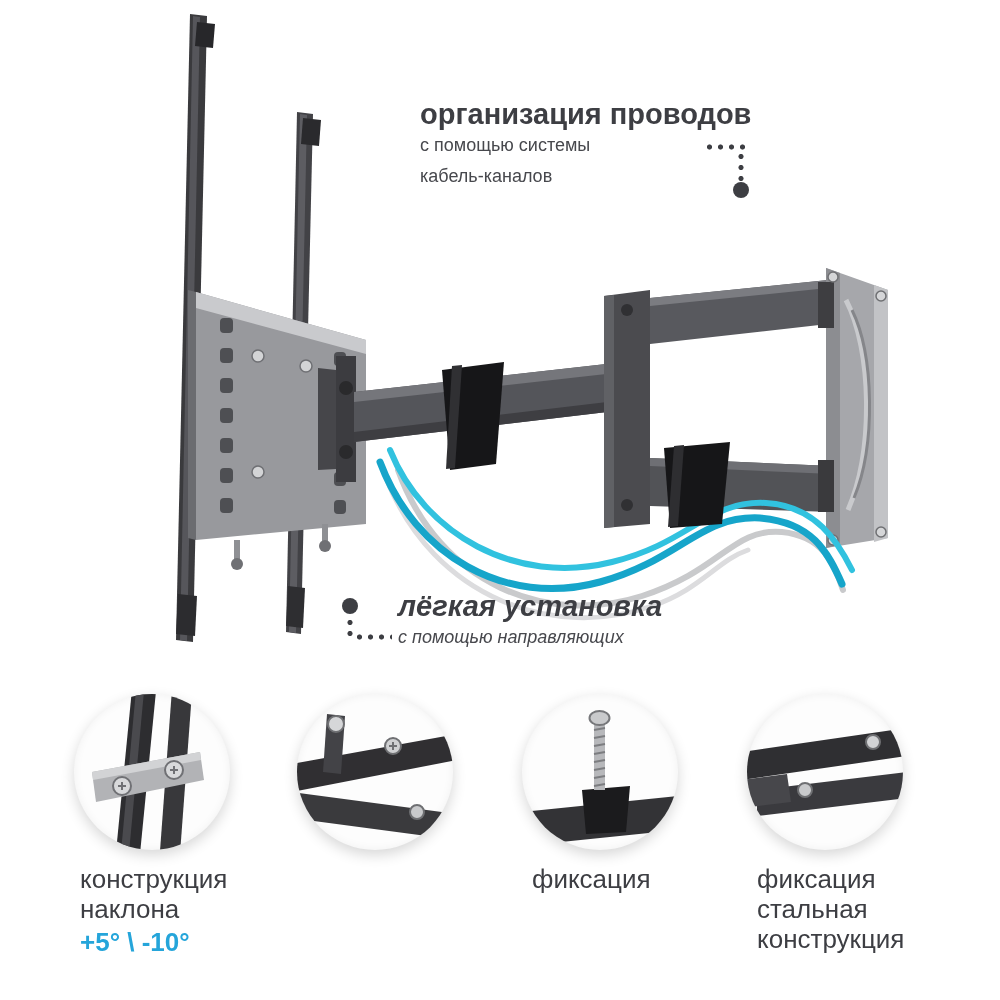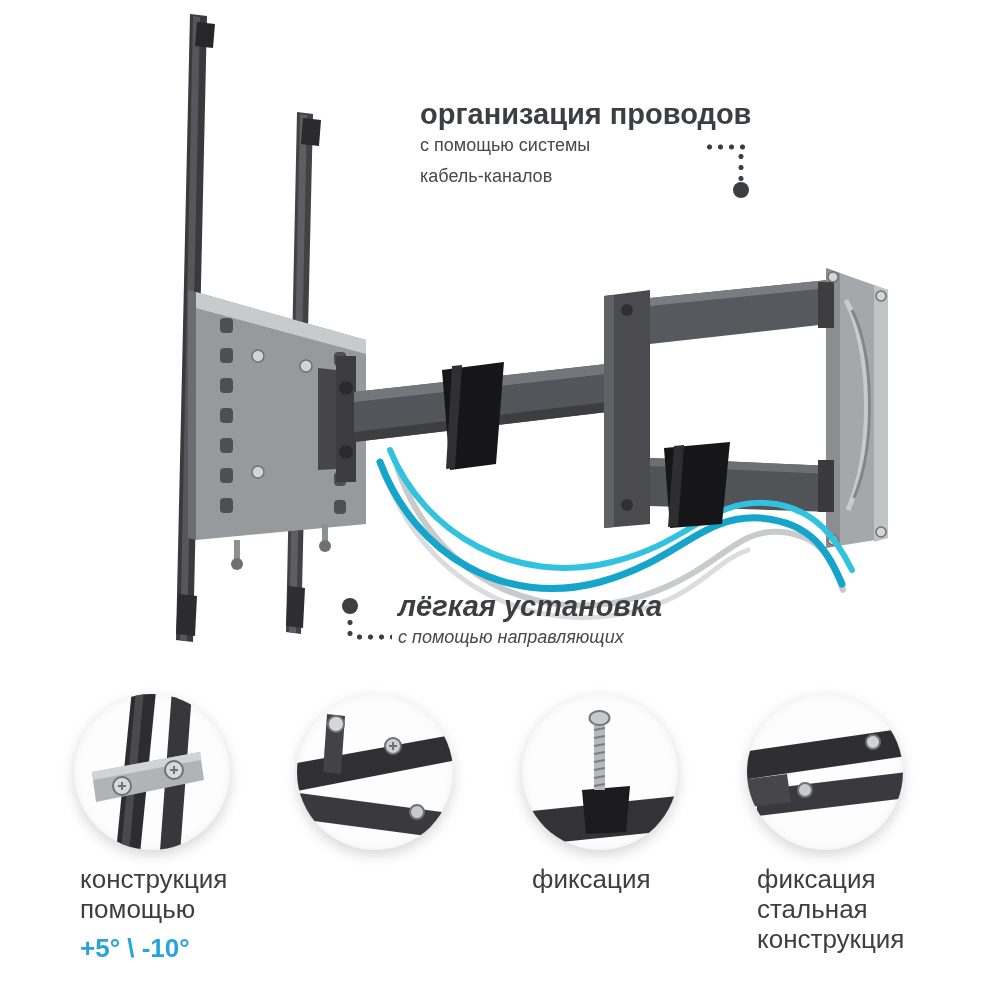--- a/index.html
+++ b/index.html
@@ -13,21 +13,21 @@
   .dots-h{position:absolute;height:6px;
     background-image:radial-gradient(circle,#3d3e43 2.2px,rgba(0,0,0,0) 2.9px);
     background-size:11px 6px;background-repeat:repeat-x;}
   .dots-v{position:absolute;width:6px;
     background-image:radial-gradient(circle,#3d3e43 2.2px,rgba(0,0,0,0) 2.9px);
     background-size:6px 11px;background-repeat:repeat-y;}
   .photo-circle{position:absolute;width:156px;height:156px;border-radius:50%;overflow:hidden;
     background:#fdfdfd;box-shadow:0 5px 14px rgba(0,0,0,0.16), inset 0 0 10px rgba(0,0,0,0.05);}
   .photo-circle svg{display:block;}
   .caption{position:absolute;font-size:26px;line-height:30px;color:#3d3e43;}
-  .caption .value{color:#25a5da;font-weight:bold;margin-top:9px;}
+  .caption .value{color:#25a5da;font-weight:bold;margin-top:3px;}
 </style>
 </head>
 <body>
 
 <div class="stage">
 
   <svg class="product-svg" width="1000" height="660" viewBox="0 0 1000 660" xmlns="http://www.w3.org/2000/svg">
 
     <g>
       <polygon points="190,14 207,16 193,642 176,640" fill="#3a3a3d"></polygon>
@@ -183,21 +183,21 @@
       <polygon points="-5,58 160,34 160,62 -5,86" fill="#2f2f32"></polygon>
       <polygon points="10,96 160,78 160,104 10,122" fill="#3a3a3e"></polygon>
       <polygon points="-5,86 40,80 44,108 -5,114" fill="#47474b"></polygon>
       <circle cx="126" cy="48" r="7" fill="#d2d3d5" stroke="#6f7073" stroke-width="2"></circle>
       <circle cx="58" cy="96" r="7" fill="#c9cacc" stroke="#6f7073" stroke-width="2"></circle>
     </svg>
   </div>
 
   <div class="caption" style="left:80px; top:864px;">
     <div>конструкция</div>
-    <div>помощью</div>
+    <div>наклона</div>
     <div class="value">+5° \ -10°</div>
   </div>
 
 
   <div class="caption" style="left:532px; top:864px;text-align:center;">
     <div>фиксация</div>
   </div>
 
   <div class="caption" style="left:757px; top:864px;">
     <div>фиксация</div>

